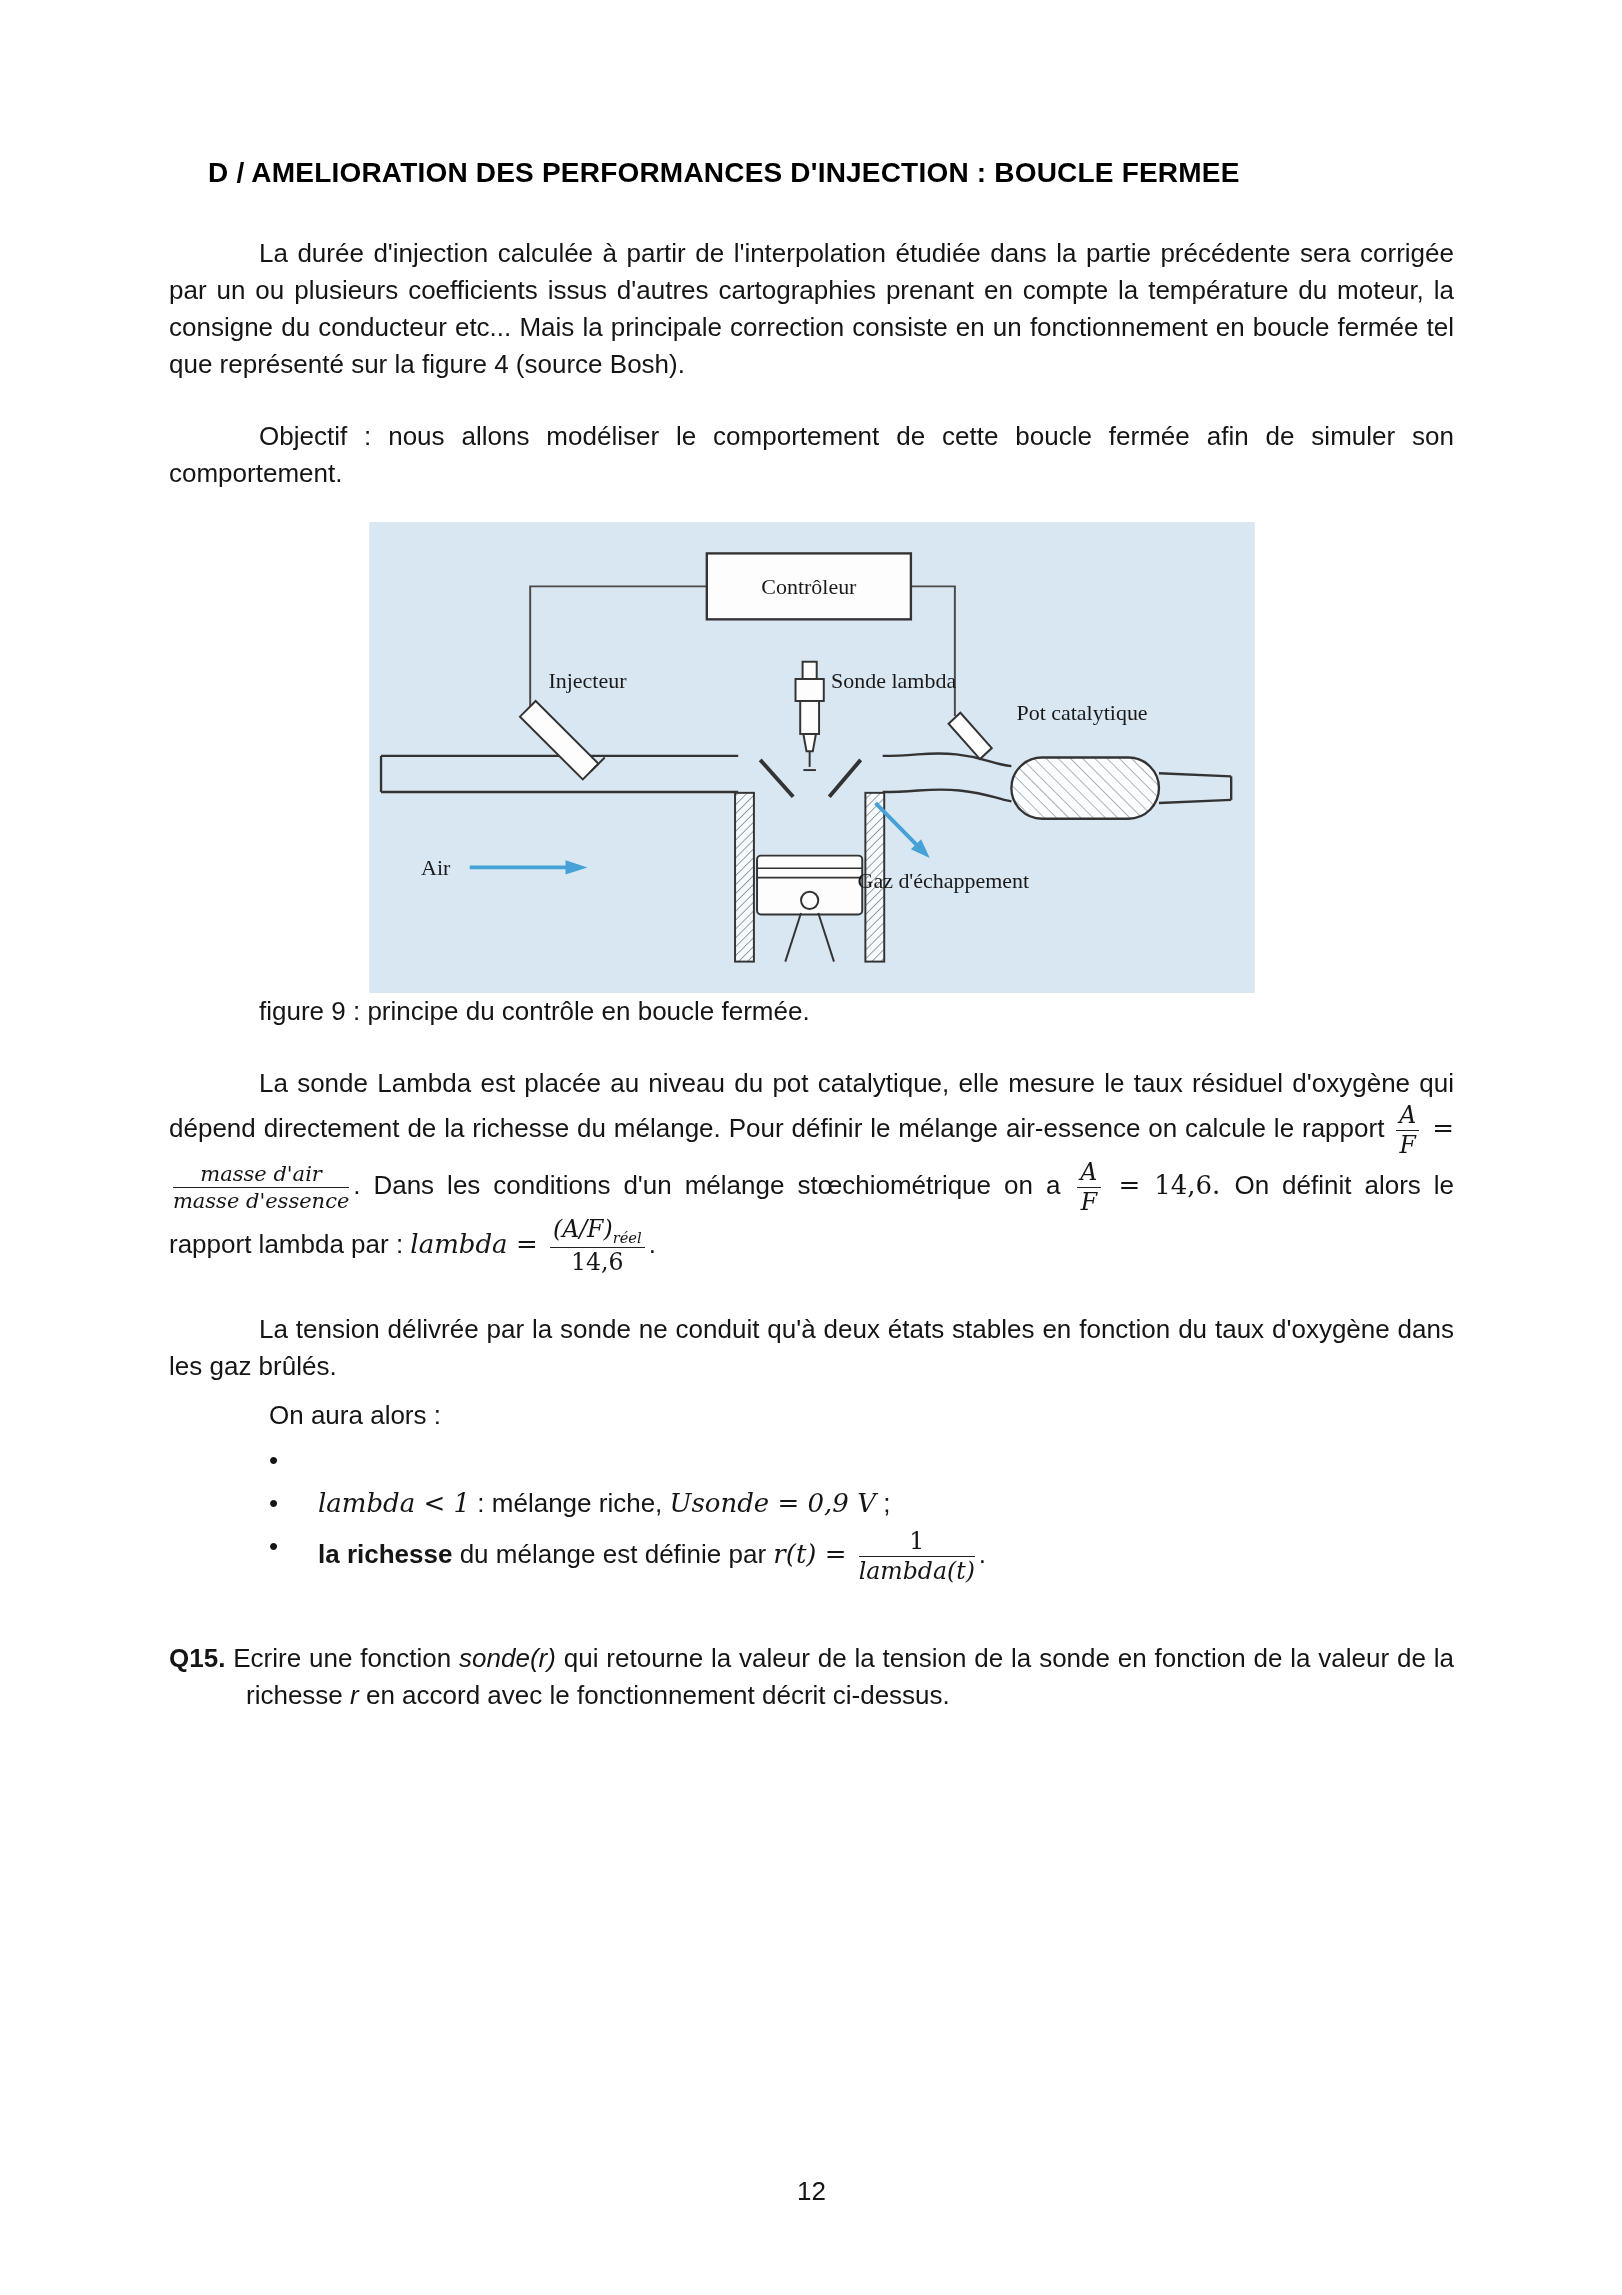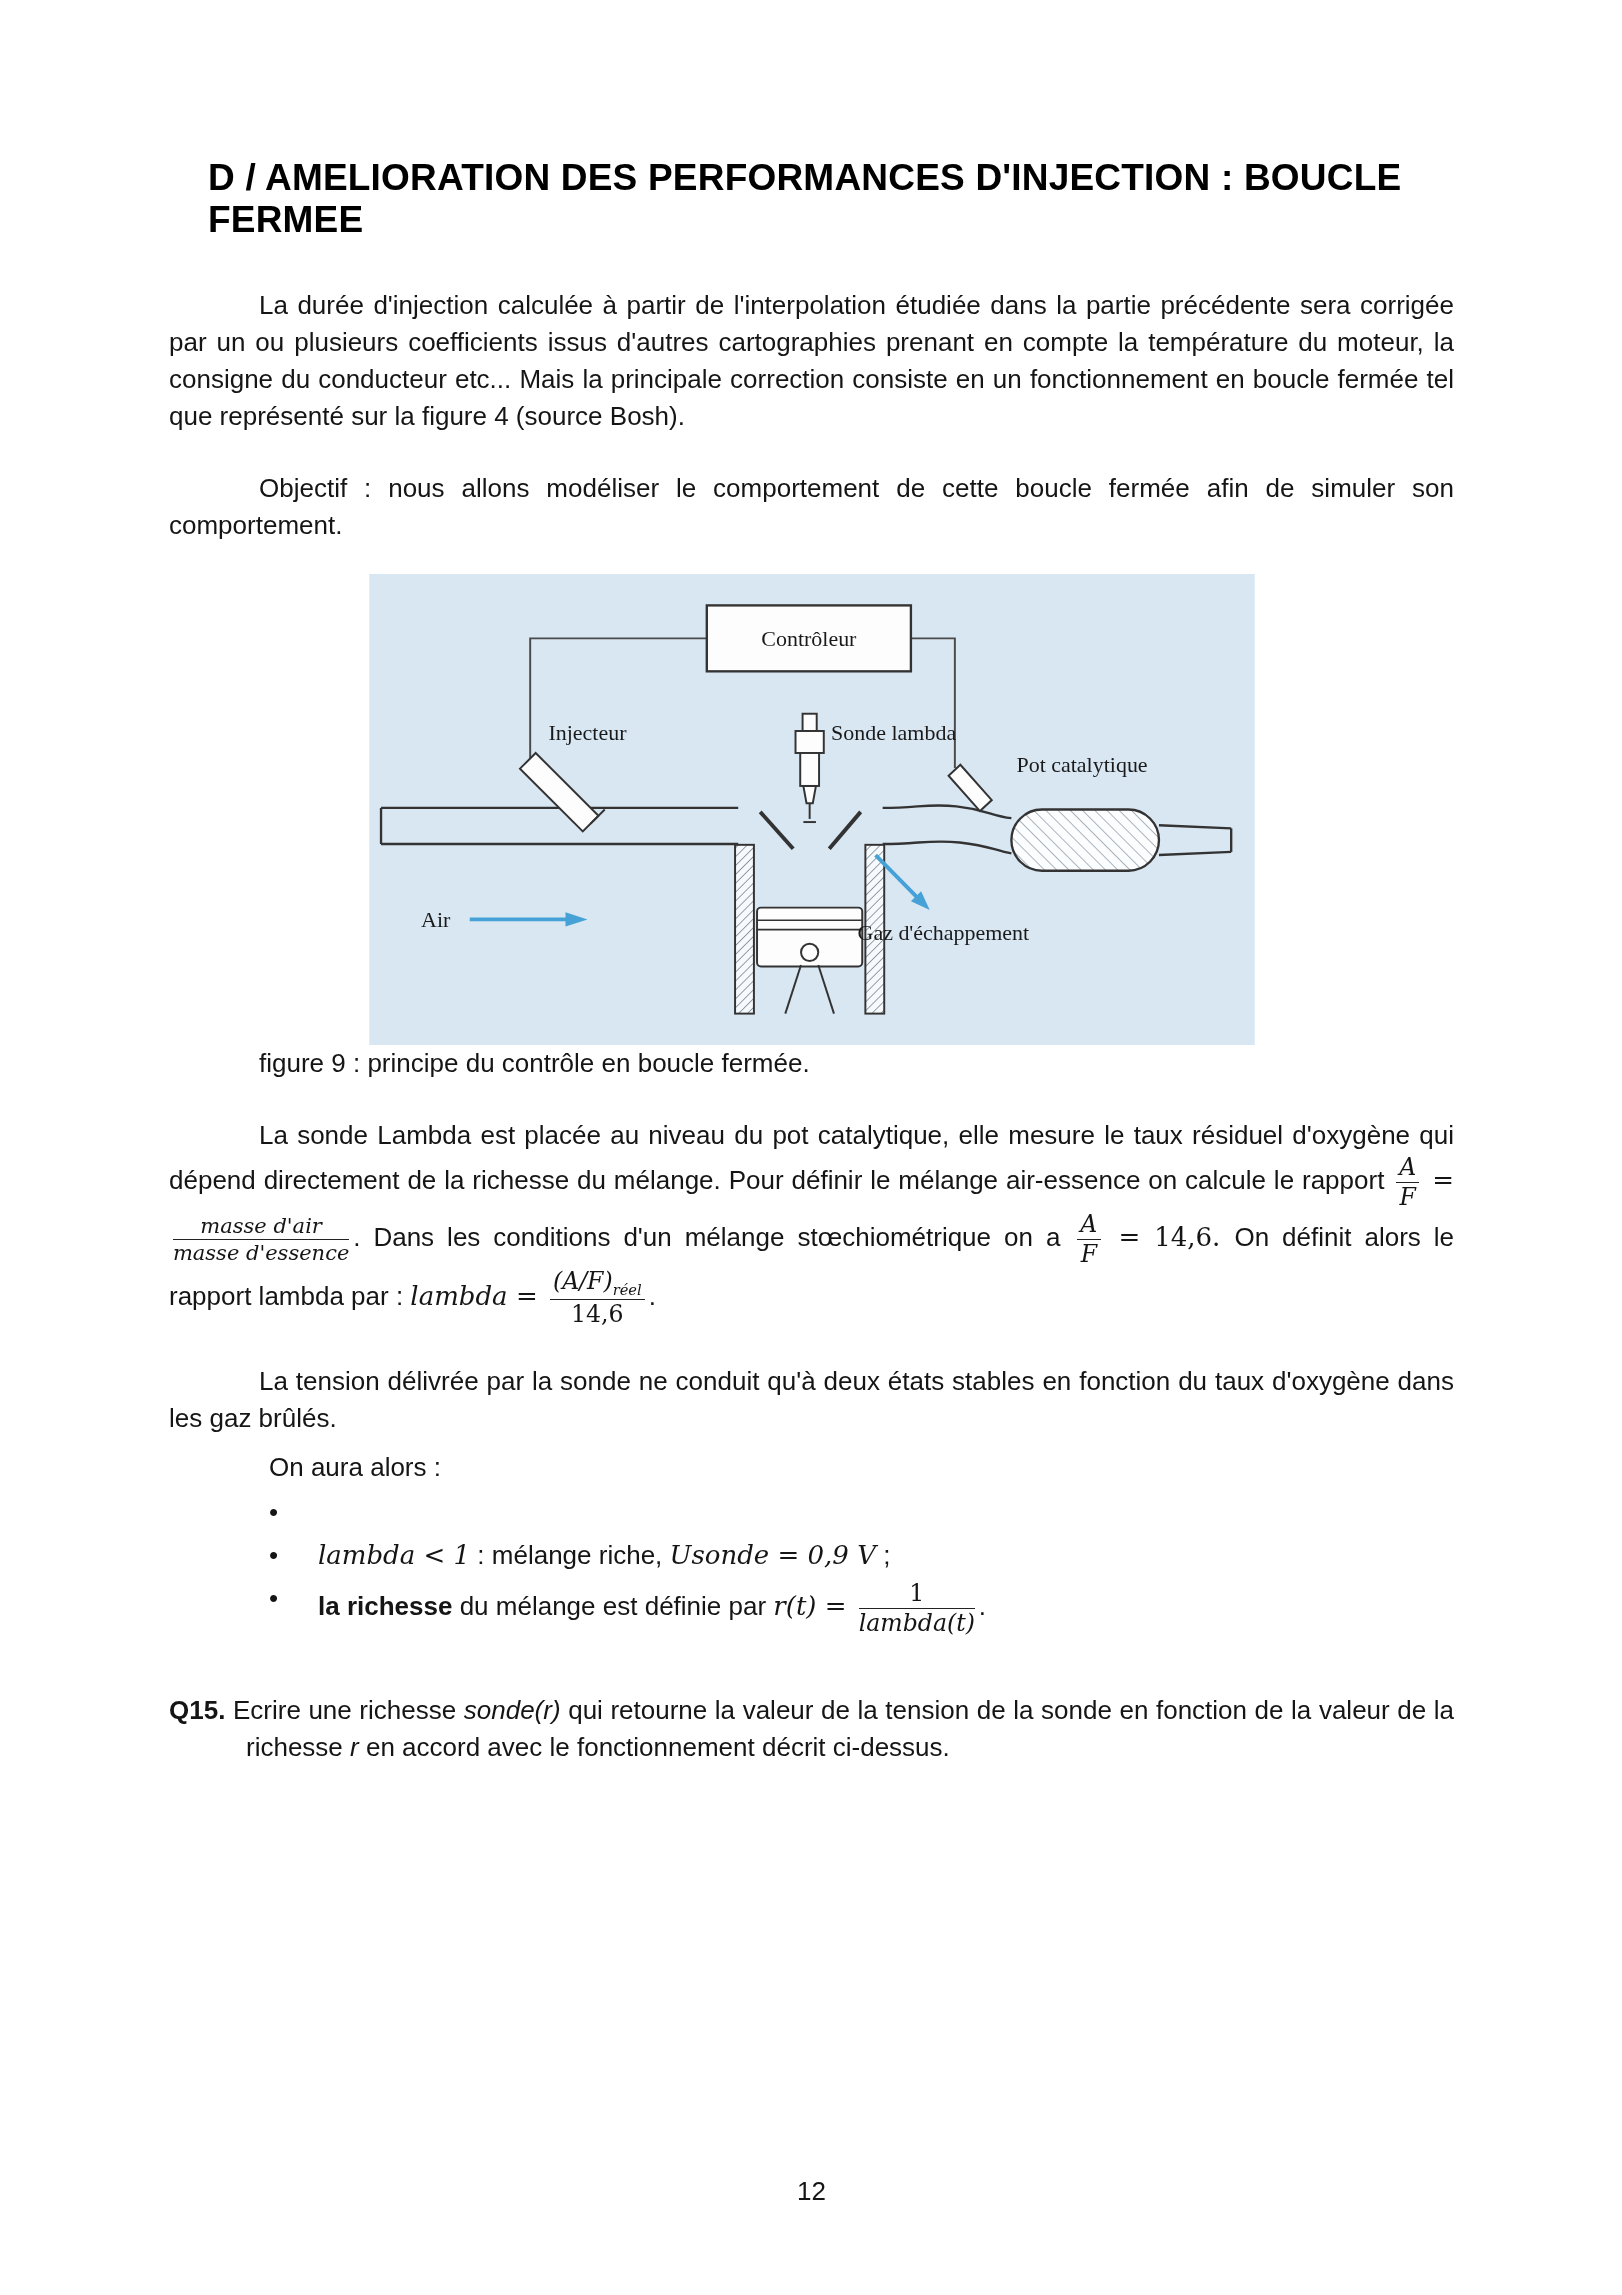--- a/index.html
+++ b/index.html
@@ -1,21 +1,21 @@
 <!DOCTYPE html>
 <html style="font-size:12.6px"><head>
 <meta charset="utf-8">
 <style>
   html,body{margin:0;padding:0;background:#ffffff;}
   .page{
     width:1623px;height:2295px;background:#ffffff;position:relative;
     font-family:"Liberation Sans",sans-serif;font-size:26px;color:#151515;
     box-sizing:border-box;padding:157px 169px 0 169px;
   }
-  h1.doc-title{font-size:37px;font-weight:bold;margin:0 0 46px 39px;color:#000;letter-spacing:0.2px;}
+  h1.doc-title{font-size:28px;font-weight:bold;margin:0 0 46px 39px;color:#000;letter-spacing:0.2px;}
   p.bodytext{margin:0 0 35px 0;line-height:1.42;text-align:justify;text-indent:90px;}
   p.tight{margin-bottom:0;}
   .figure-wrap{width:886px;margin:31px auto 0 auto;}
   .figure-wrap svg{display:block;}
   .figcaption{text-align:center;margin:11px 0 35px 0;line-height:1.42;text-indent:0;}
   .dlabel{font-family:"Liberation Serif",serif;font-size:28px;fill:#1a1a1a;}
   
   .m{font-family:"DejaVu Serif",serif;font-style:italic;}
   .mu{font-family:"DejaVu Serif",serif;font-style:normal;}
   .frac{
@@ -164,18 +164,18 @@
   <div class="bullet-row">
     <span class="bullet-marker">•</span>
     <span class="bullet-body"><span class="m">lambda &lt; 1</span><span> : mélange riche, </span><span class="m">Usonde = 0,9 V</span><span> ;</span></span>
   </div>
 
   <div class="bullet-row">
     <span class="bullet-marker">•</span>
     <span class="bullet-body"><span class="b">la richesse</span><span> du mélange est définie par </span><span class="m">r(t) = </span><span class="frac"><span class="num up">1</span><span class="den">lambda(t)</span></span><span>.</span></span>
   </div>
 
-  <p class="q15"><span class="b">Q15.</span><span> Ecrire une richesse </span><span class="it">sonde(r)</span><span> qui retourne la valeur de la tension de la sonde en fonction de la valeur de la richesse </span><span class="it">r</span><span> en accord avec le fonctionnement décrit ci-dessus.</span></p>
+  <p class="q15"><span class="b">Q15.</span><span> Ecrire une fonction </span><span class="it">sonde(r)</span><span> qui retourne la valeur de la tension de la sonde en fonction de la valeur de la richesse </span><span class="it">r</span><span> en accord avec le fonctionnement décrit ci-dessus.</span></p>
 
   <div class="pagenum">12</div>
 
 </div>
 
 
 </body></html>

